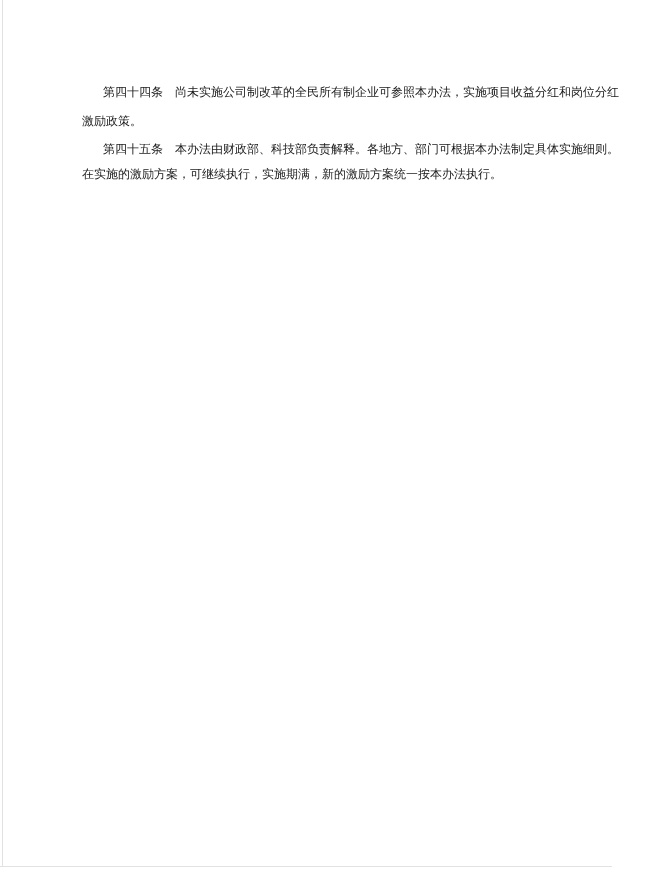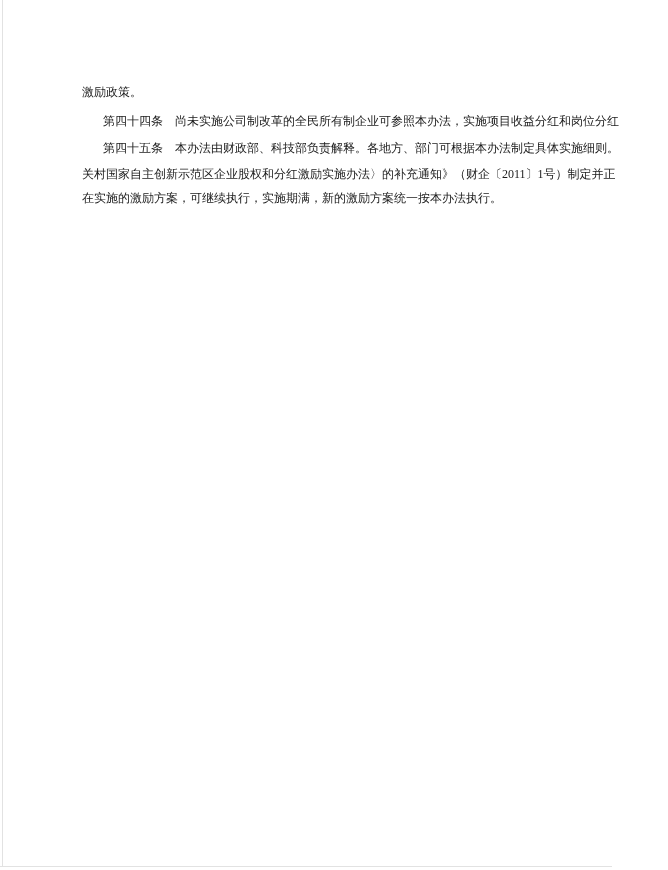--- a/index.html
+++ b/index.html
@@ -51,35 +51,34 @@
     padding: 0;
   }
   .line {
     white-space: nowrap;
   }
   .line.first {
     padding-left: 21px; 
   }
   
   .p-0 .line { line-height: 29px; }
-  .p-1 .line { line-height: 27px; font-family: Liberation Mono, monospace; }
+  .p-1 .line { line-height: 27px; }
   .p-2 .line { line-height: 23.5px; }
 </style>
 </head>
 <body>
 
 <div class="page">
   <div class="edge-left"></div>
   <div class="edge-bottom"></div>
   <div class="text-block" style="color: rgb(26, 26, 26);">
       <div class="paragraph p-0">
+        <div class="line first">第四十四条　尚未实施公司制改革的全民所有制企业可参照本办法，实施项目收益分红和岗位分红</div>
         <div class="line">激励政策。</div>
-        <div class="line first">第四十四条　尚未实施公司制改革的全民所有制企业可参照本办法，实施项目收益分红和岗位分红</div>
       </div>
       <div class="paragraph p-1">
         <div class="line first">第四十五条　本办法由财政部、科技部负责解释。各地方、部门可根据本办法制定具体实施细则。</div>
       </div>
       <div class="paragraph p-2">
-        <div class="line">关村国家自主创新示范区企业股权和分红激励实施办法〉的补充通知》（财企〔2011〕1号）制定并正</div>
         <div class="line">在实施的激励方案，可继续执行，实施期满，新的激励方案统一按本办法执行。</div>
       </div>
     </div>
 </div>
 
 </body></html>

